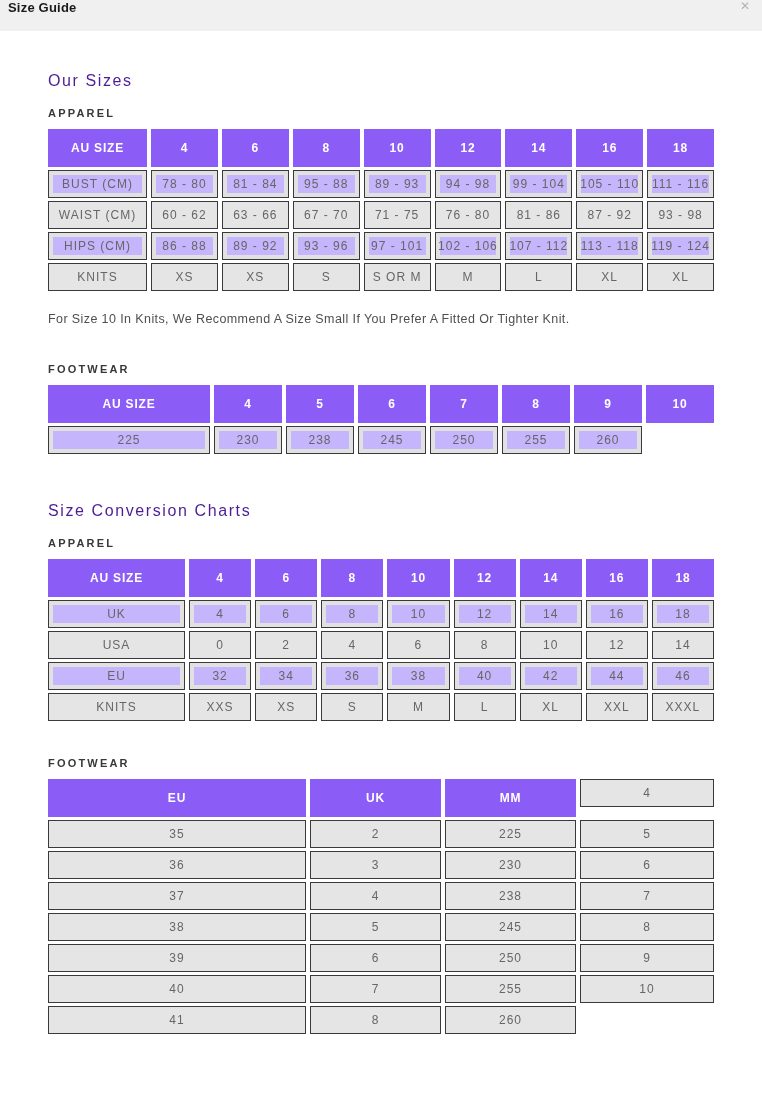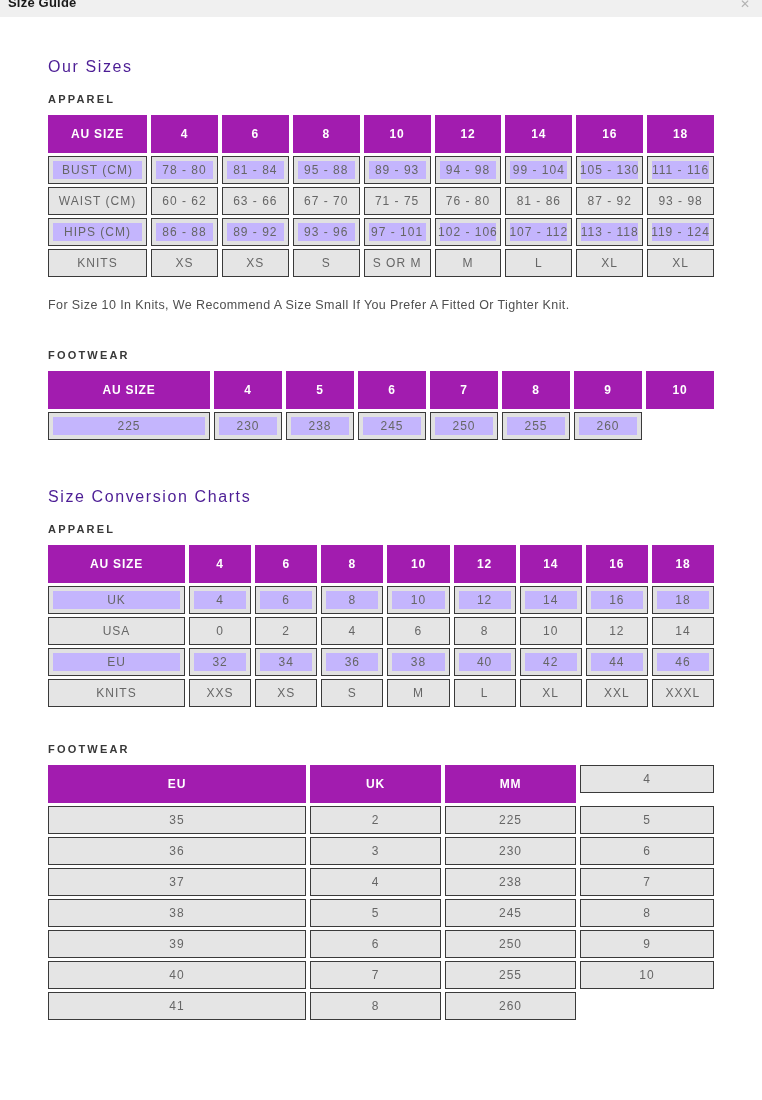--- a/index.html
+++ b/index.html
@@ -4,22 +4,22 @@
 <style>
   * { margin: 0; padding: 0; box-sizing: border-box; }
   html, body { background: #ffffff; }
   body {
     width: 762px; height: 1100px;
     font-family: "Liberation Sans", sans-serif;
     color: #3d3d3d;
     overflow: hidden;
   }
   .modal-bar {
-    height: 17px; background: #f0f0f0;
-    display: flex; align-items: flex-end; justify-content: space-between;
+    height: 31px; background: #f0f0f0;
+    display: flex; align-items: flex-start; justify-content: space-between;
     padding: 0 12px 7px 8px;
   }
   .modal-title { font-size: 13px; font-weight: 700; color: #1a1a1a; letter-spacing: 0.2px; }
   .close-icon { font-size: 12px; color: #b3b3b3; cursor: pointer; line-height: 1; }
   .content { padding: 0 48px; }
   .section-heading {
     font-size: 16px; letter-spacing: 1.6px; color: #4c1d95; font-weight: 400;
   }
   .heading-our-sizes { margin-top: 41px; }
   .heading-conversion { margin-top: 48px; }
@@ -37,21 +37,21 @@
   }
   .t-apparel1  { grid-template-columns: 99px repeat(8, 1fr); }
   .t-footwear1 { grid-template-columns: 162px repeat(7, 1fr); }
   .t-apparel2  { grid-template-columns: 137px repeat(8, 1fr); }
   .t-footwear2 { grid-template-columns: 258px 131px 131px 1fr; }
   .cell {
     display: flex; align-items: center; justify-content: center;
     font-size: 12px; letter-spacing: 1px; white-space: nowrap;
   }
   .header-cell {
-    background: #a21caf; color: #ffffff; font-weight: 700;
+    background: #8b5cf6; color: #ffffff; font-weight: 700;
     height: 38px; letter-spacing: 0.8px;
   }
   .data-cell {
     height: 28px; background: #e5e5e5;
     border: 1px solid #3a3a3a; color: #666666;
   }
   .data-cell.inset {
     background: #c4b5fd;
     box-shadow: inset 0 0 0 4px #e1e1e1;
   }
@@ -82,21 +82,21 @@
       <div class="cell header-cell">14</div>
       <div class="cell header-cell">16</div>
       <div class="cell header-cell">18</div>
       <div class="cell data-cell inset">BUST (CM)</div>
       <div class="cell data-cell inset">78 - 80</div>
       <div class="cell data-cell inset">81 - 84</div>
       <div class="cell data-cell inset">95 - 88</div>
       <div class="cell data-cell inset">89 - 93</div>
       <div class="cell data-cell inset">94 - 98</div>
       <div class="cell data-cell inset">99 - 104</div>
-      <div class="cell data-cell inset">105 - 130</div>
+      <div class="cell data-cell inset">105 - 110</div>
       <div class="cell data-cell inset">111 - 116</div>
       <div class="cell data-cell">WAIST (CM)</div>
       <div class="cell data-cell">60 - 62</div>
       <div class="cell data-cell">63 - 66</div>
       <div class="cell data-cell">67 - 70</div>
       <div class="cell data-cell">71 - 75</div>
       <div class="cell data-cell">76 - 80</div>
       <div class="cell data-cell">81 - 86</div>
       <div class="cell data-cell">87 - 92</div>
       <div class="cell data-cell">93 - 98</div>

